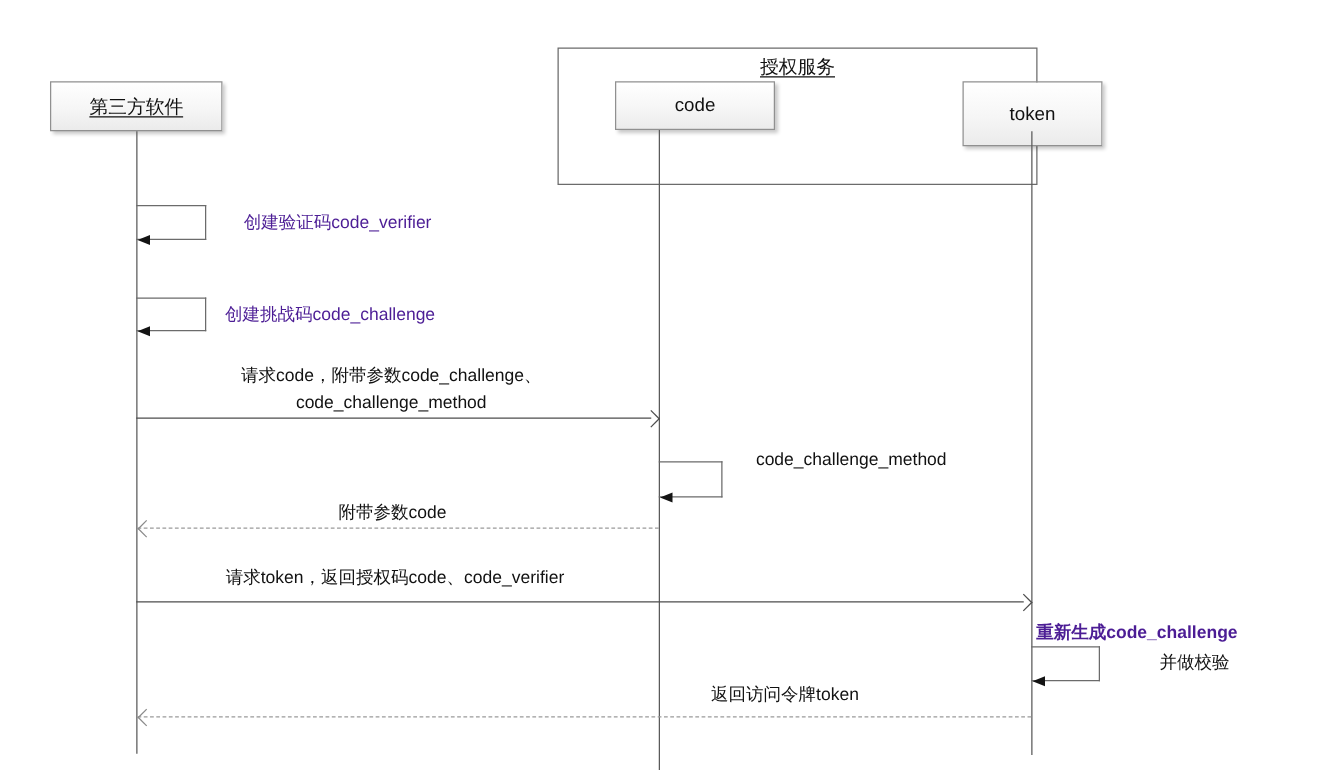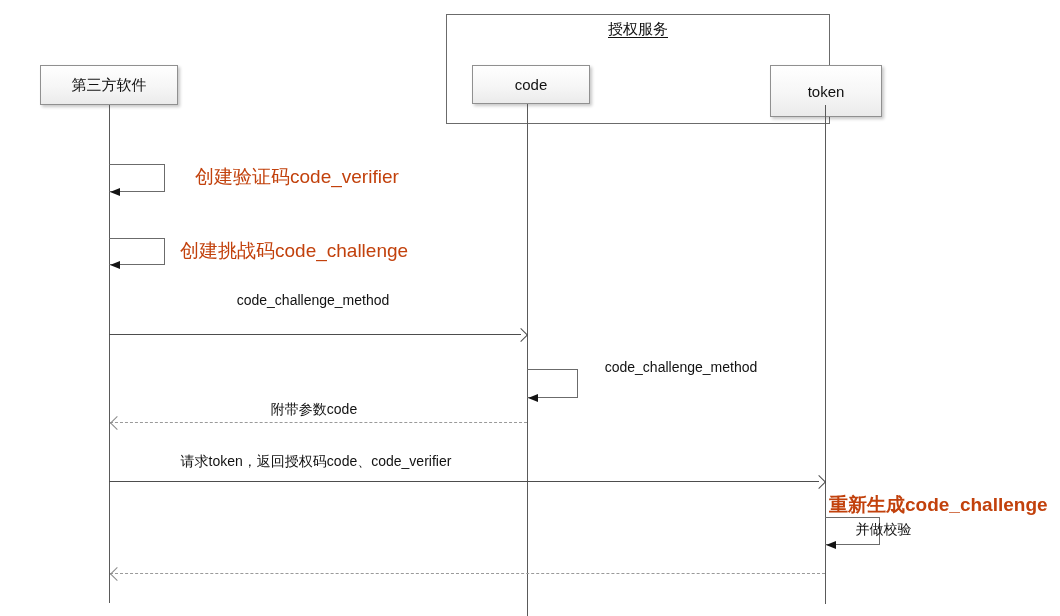--- a/index.html
+++ b/index.html
@@ -9,21 +9,21 @@
   }
   
   .actor-box{
     position:absolute;box-sizing:border-box;
     border:1px solid #909090;
     background:linear-gradient(180deg,#ffffff 0%,#f6f6f6 55%,#ebebeb 100%);
     box-shadow:2px 2px 3px rgba(0,0,0,0.22);
     display:flex;align-items:center;justify-content:center;
     font-size:15px;
   }
-  .actor-box .u{ text-underline-offset:3px; }
+  .actor-box .u{ text-decoration:underline; text-underline-offset:3px; }
   
   .frame{
     position:absolute;box-sizing:border-box;border:1px solid #6b6b6b;background:transparent;
   }
   .frame-title{
     position:absolute;top:5px;left:0;right:0;text-align:center;font-size:15px;
     text-decoration:underline;text-underline-offset:3px;
   }
   
   .lifeline{ position:absolute;width:1px;background:#5a5a5a; }
@@ -44,58 +44,59 @@
   
   .chev{
     position:absolute;width:9px;height:9px;
     border-style:solid;border-width:1px 1px 0 0;border-color:#4d4d4d;
     background:transparent;
   }
   .chev-right{ transform:rotate(45deg); }
   .chev-left{ transform:rotate(-135deg); border-color:#8a8a8a; }
   
   .lbl{
-    position:absolute;font-size:19px;line-height:16px;white-space:nowrap;color:#c2410c;
+    position:absolute;font-size:14px;line-height:16px;white-space:nowrap;color:#4c1d95;
   }
   .lbl-block{
     position:absolute;font-size:14px;line-height:21px;text-align:center;color:#111;
   }
 </style>
 </head>
 <body>
 
 <div class="canvas">
 
-  <div class="frame" style="left:446px;top:14px;width:384px;height:110px;">
+  <div class="frame" style="left:446px;top:38px;width:384px;height:110px;">
     <div class="frame-title">授权服务</div>
   </div>
 
   <div class="actor-box" style="left:40px;top:65px;width:138px;height:40px;">
     <span class="u">第三方软件</span>
   </div>
-  <div class="actor-box" style="left:472px;top:65px;width:118px;height:39px;">
+  <div class="actor-box" style="left:492px;top:65px;width:128px;height:39px;">
     <span>code</span>
   </div>
   <div class="actor-box" style="left:770px;top:65px;width:112px;height:52px;">
     <span>token</span>
   </div>
 
   <div class="lifeline" style="left:109px;top:105px;height:498px;"></div>
   <div class="lifeline" style="left:527px;top:104px;height:512px;"></div>
   <div class="lifeline" style="left:825px;top:105px;height:499px;"></div>
 
   <div class="self-loop" style="left:109px;top:164px;width:56px;height:28px;"></div>
   <div class="arr-solid-left" style="left:110px;top:188px;"></div>
   <div class="lbl" style="left:195px;top:169px;">创建验证码code_verifier</div>
 
   <div class="self-loop" style="left:109px;top:238px;width:56px;height:27px;"></div>
   <div class="arr-solid-left" style="left:110px;top:261px;"></div>
   <div class="lbl" style="left:180px;top:243px;">创建挑战码code_challenge</div>
 
   <div class="lbl-block" style="left:153px;top:290px;width:320px;">
+    <div>请求code，附带参数code_challenge、</div>
     <div>code_challenge_method</div>
   </div>
   <div class="line-solid" style="left:109px;top:334px;width:412px;"></div>
   <div class="chev chev-right" style="left:516px;top:330px;"></div>
 
   <div class="self-loop" style="left:527px;top:369px;width:51px;height:29px;"></div>
   <div class="arr-solid-left" style="left:528px;top:394px;"></div>
   <div class="lbl-block" style="left:581px;top:357px;width:200px;">
     <div>code_challenge_method</div>
   </div>
@@ -104,18 +105,19 @@
   <div class="line-dashed" style="left:110px;top:422px;width:417px;"></div>
   <div class="chev chev-left" style="left:112px;top:418px;"></div>
 
   <div class="lbl-block" style="left:116px;top:451px;width:400px;">请求token，返回授权码code、code_verifier</div>
   <div class="line-solid" style="left:109px;top:481px;width:710px;"></div>
   <div class="chev chev-right" style="left:814px;top:477px;"></div>
 
   <div class="lbl" style="left:829px;top:497px;font-weight:bold;">重新生成code_challenge</div>
   <div class="self-loop" style="left:825px;top:517px;width:55px;height:28px;"></div>
   <div class="arr-solid-left" style="left:826px;top:541px;"></div>
-  <div class="lbl-block" style="left:836px;top:519px;width:95px;">并做校验</div>
+  <div class="lbl-block" style="left:908px;top:519px;width:95px;">并做校验</div>
 
+  <div class="lbl-block" style="left:528px;top:545px;width:200px;">返回访问令牌token</div>
   <div class="line-dashed" style="left:110px;top:573px;width:715px;"></div>
   <div class="chev chev-left" style="left:112px;top:569px;"></div>
 
 </div>
 
 </body></html>

